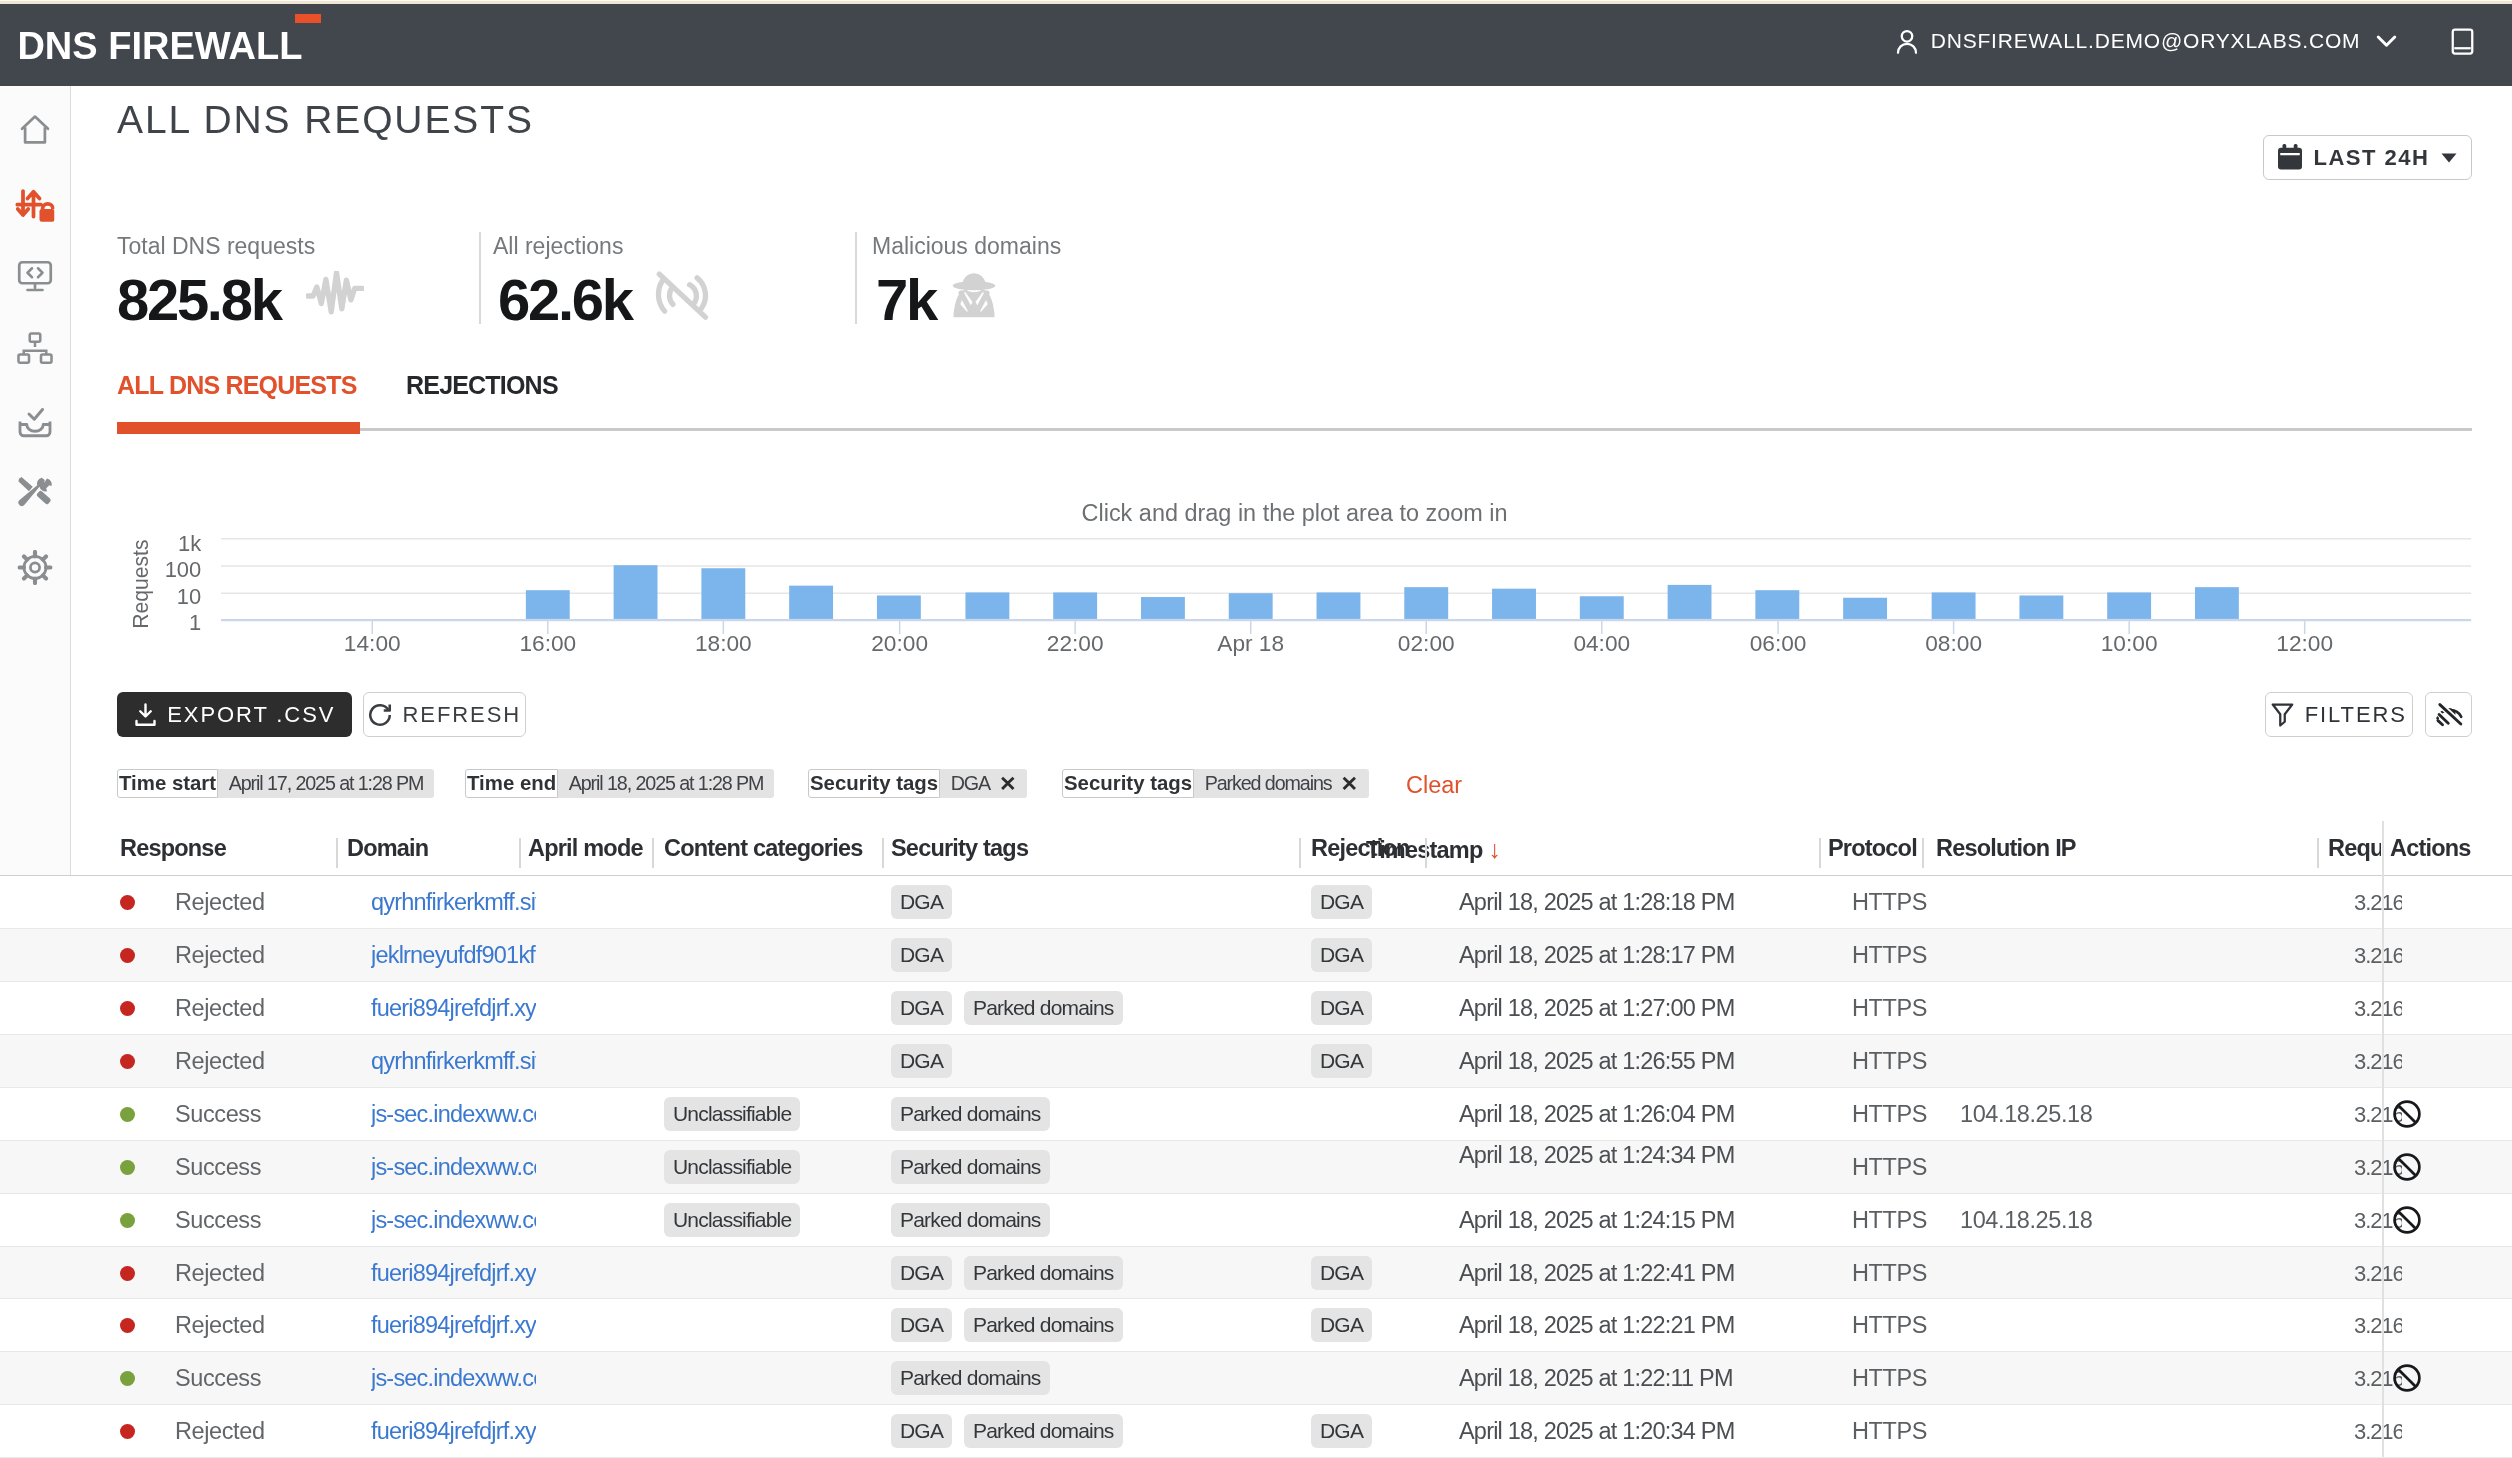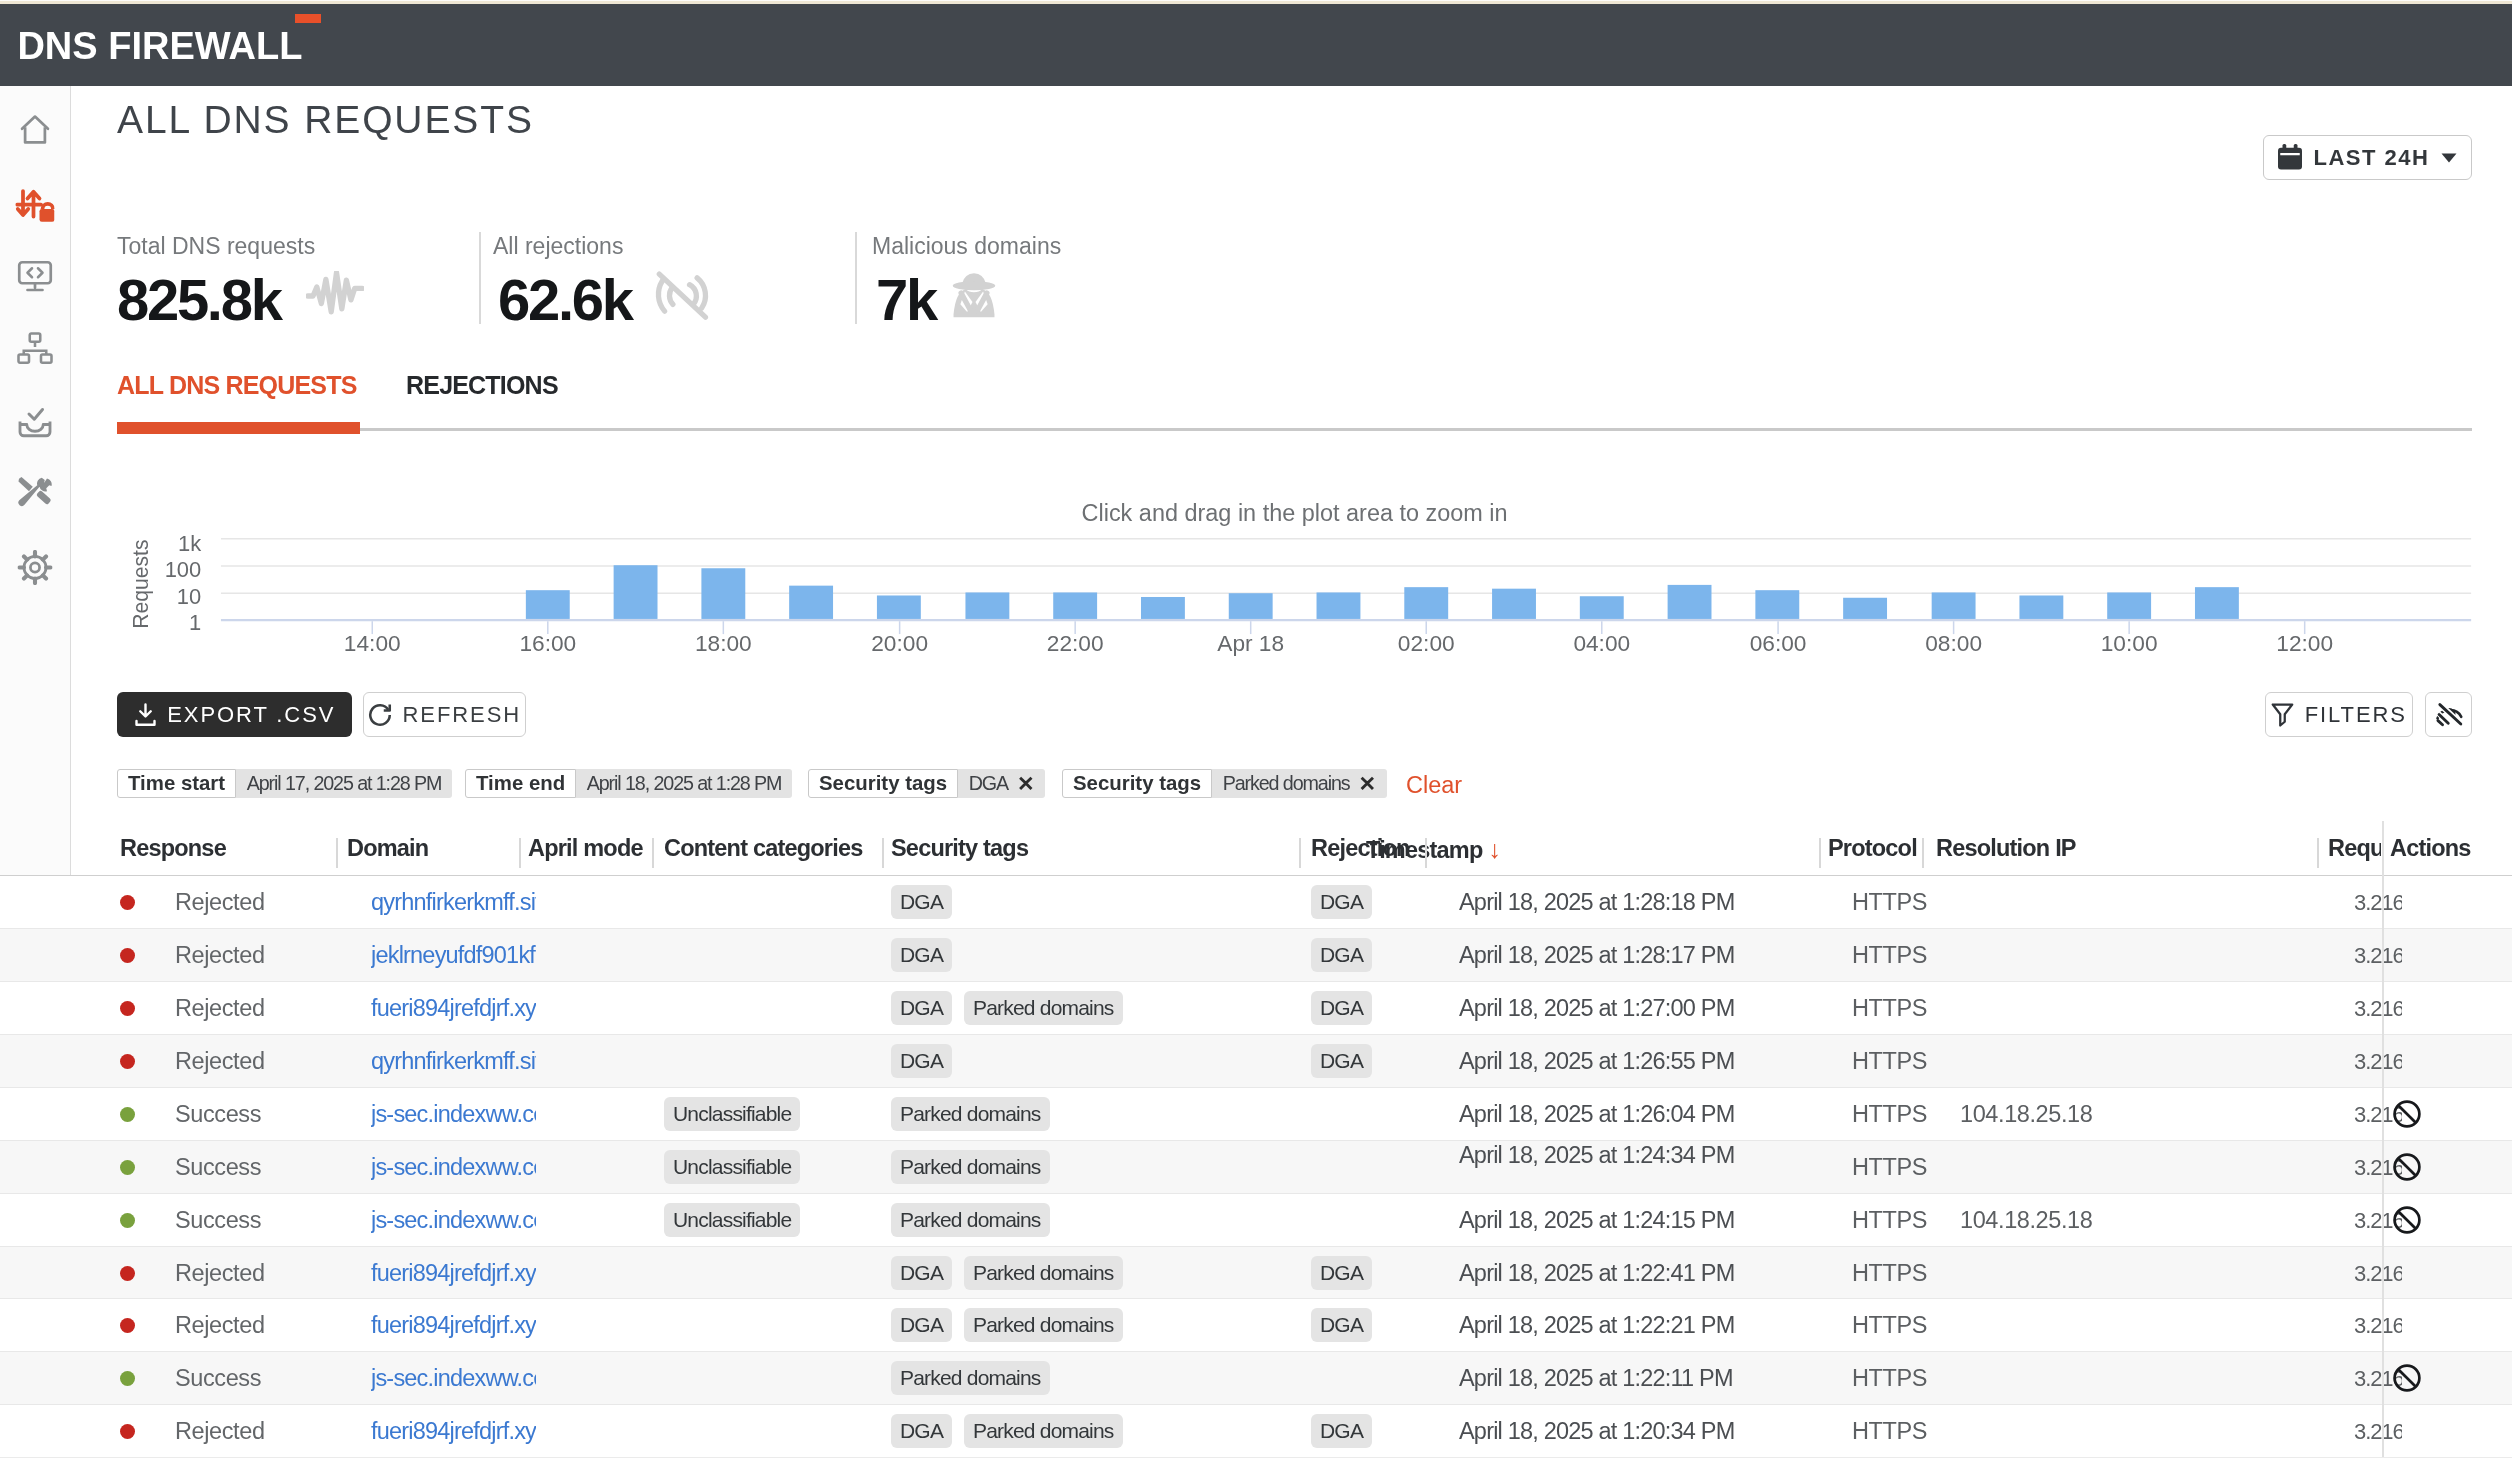--- a/index.html
+++ b/index.html
@@ -36,21 +36,21 @@
 #exportbtn { left:117px; top:692px; width:235px; height:45px; background:#2d2d2d; color:#fff; }
 #refreshbtn { left:363px; top:692px; width:163px; height:45px; border:1.5px solid #cfcfcf; color:#3a3e41; }
 #search { left:1799px; top:692px; width:452px; height:45px; border:1.5px solid #cfcfcf; border-radius:6px;
   color:#9c9c9c; font-size:23.5px; display:flex; align-items:center; padding-left:19.7px; letter-spacing:0.4px;}
 #filtersbtn { left:2265px; top:692px; width:148px; height:45px; border:1.5px solid #cfcfcf; color:#2f3338; }
 #eyebtn { left:2425px; top:692px; width:47px; height:45px; border:1.5px solid #cfcfcf; border-radius:6px;
   display:flex; align-items:center; justify-content:center; }
 
 .chip { position:absolute; top:769px; height:29px; display:flex; font-size:19.7px; border-radius:3px; }
 .chiplabel { background:#fff; border:1.5px solid #c9c9c9; color:#303336; font-weight:bold;
-  display:flex; align-items:center; padding:0 10px; border-radius:3px 0 0 3px; font-size:20.4px; }
+  display:flex; align-items:center; padding:0 1px; border-radius:3px 0 0 3px; font-size:20.4px; }
 .chipval { background:#e3e3e3; color:#3f4246; display:flex; align-items:center; padding:0 10.6px;
   border-radius:0 3px 3px 0; gap:9px; letter-spacing:-1.1px;}
 .chipx { font-size:21px; color:#2c2c2c; font-weight:bold; letter-spacing:0; }
 #clear { left:1406px; top:772px; font-size:23.5px; color:#e0512c; }
 
 .hcell { position:absolute; top:0; font-size:23.5px; font-weight:bold; color:#2c2f33; white-space:nowrap; letter-spacing:-0.8px; }
 .hdiv { position:absolute; top:3px; height:30px; width:1.5px; background:#d8d8d8; }
 .row { position:absolute; left:0; width:2512px; height:53px; }
 .cell { position:absolute; white-space:nowrap; font-size:23.5px; color:#5c5f62; letter-spacing:-0.4px;margin-left:24px; }
 .dot { position:absolute; width:15px; height:15px; border-radius:50%; }
@@ -58,20 +58,34 @@
 .tag { position:absolute; background:#e4e4e4; border-radius:6px; font-size:21px; color:#33373a;
   height:34px; display:flex; align-items:center; padding:0 9px; letter-spacing:-0.8px; }
 .ts { color:#4b4e52; letter-spacing:-0.8px; }
 </style></head>
 <body>
 <div id="page">
 <div class="abs" id="strip"></div>
 <div class="abs" id="appbar"></div>
 <div class="abs" id="logoaccent"></div>
 <div class="abs" id="logo">DNS FIREWALL</div>
+<div class="abs" id="account">
+  <svg width="26" height="27" viewBox="0 0 34 36">
+        <circle cx="17" cy="11" r="7" fill="none" stroke="#fff" stroke-width="3"></circle>
+        <path d="M5 33 a12 12 0 0 1 24 0" fill="none" stroke="#fff" stroke-width="3" stroke-linecap="round"></path>
+      </svg>
+  <span id="email">DNSFIREWALL.DEMO@ORYXLABS.COM</span>
+  <svg width="23" height="15" viewBox="0 0 30 20" style="margin-left:4.5px">
+        <path d="M4 4 l11 11 11-11" stroke="#fff" stroke-width="4" fill="none" stroke-linecap="round" stroke-linejoin="round"></path>
+      </svg>
+  <svg width="23" height="27" viewBox="0 0 30 36" style="margin-left:42px">
+        <rect x="2" y="2" width="26" height="32" rx="3" fill="none" stroke="#fff" stroke-width="3"></rect>
+        <path d="M4 27 h22" stroke="#fff" stroke-width="3"></path>
+      </svg>
+</div>
 <div class="abs" id="sidebar">
 <span class="sideicon" style="top:45px"><svg width="35" height="32" viewBox="0 0 46 42">
           <path d="M6 20 L23 4 L40 20" fill="none" stroke="#8b8e90" stroke-width="3.6" stroke-linecap="round" stroke-linejoin="round"></path>
           <path d="M10 18 V38 H36 V18" fill="none" stroke="#8b8e90" stroke-width="3.6" stroke-linejoin="round"></path>
         </svg></span>
 <span class="sideicon" style="top:120px"><svg width="39" height="36" viewBox="0 0 52 48">
 <g stroke="#e0512c" fill="none">
 <path d="M2 24 H34" stroke-width="5" stroke-linecap="round"></path>
 <path d="M24 40 V8 M16 16 L24 7 L32 16" stroke-width="5" stroke-linecap="round" stroke-linejoin="round"></path>
 <path d="M10 6 V36 M3 30 L10 38 L17 30" stroke-width="5" stroke-linecap="round" stroke-linejoin="round"></path>

